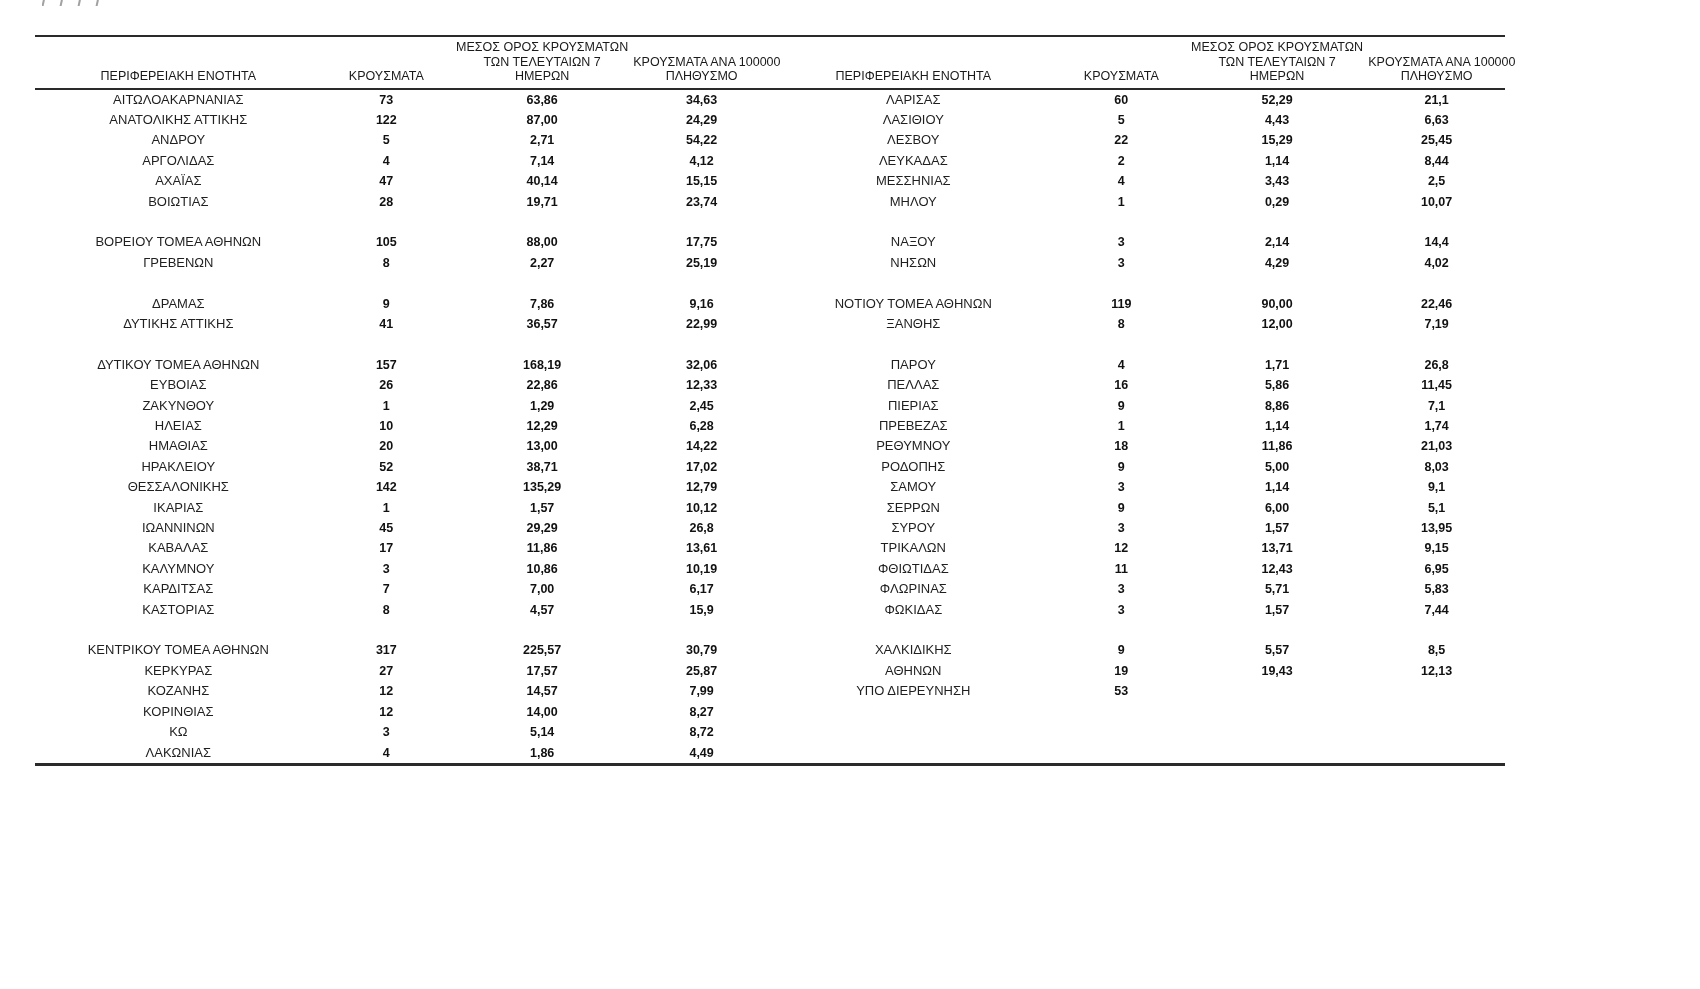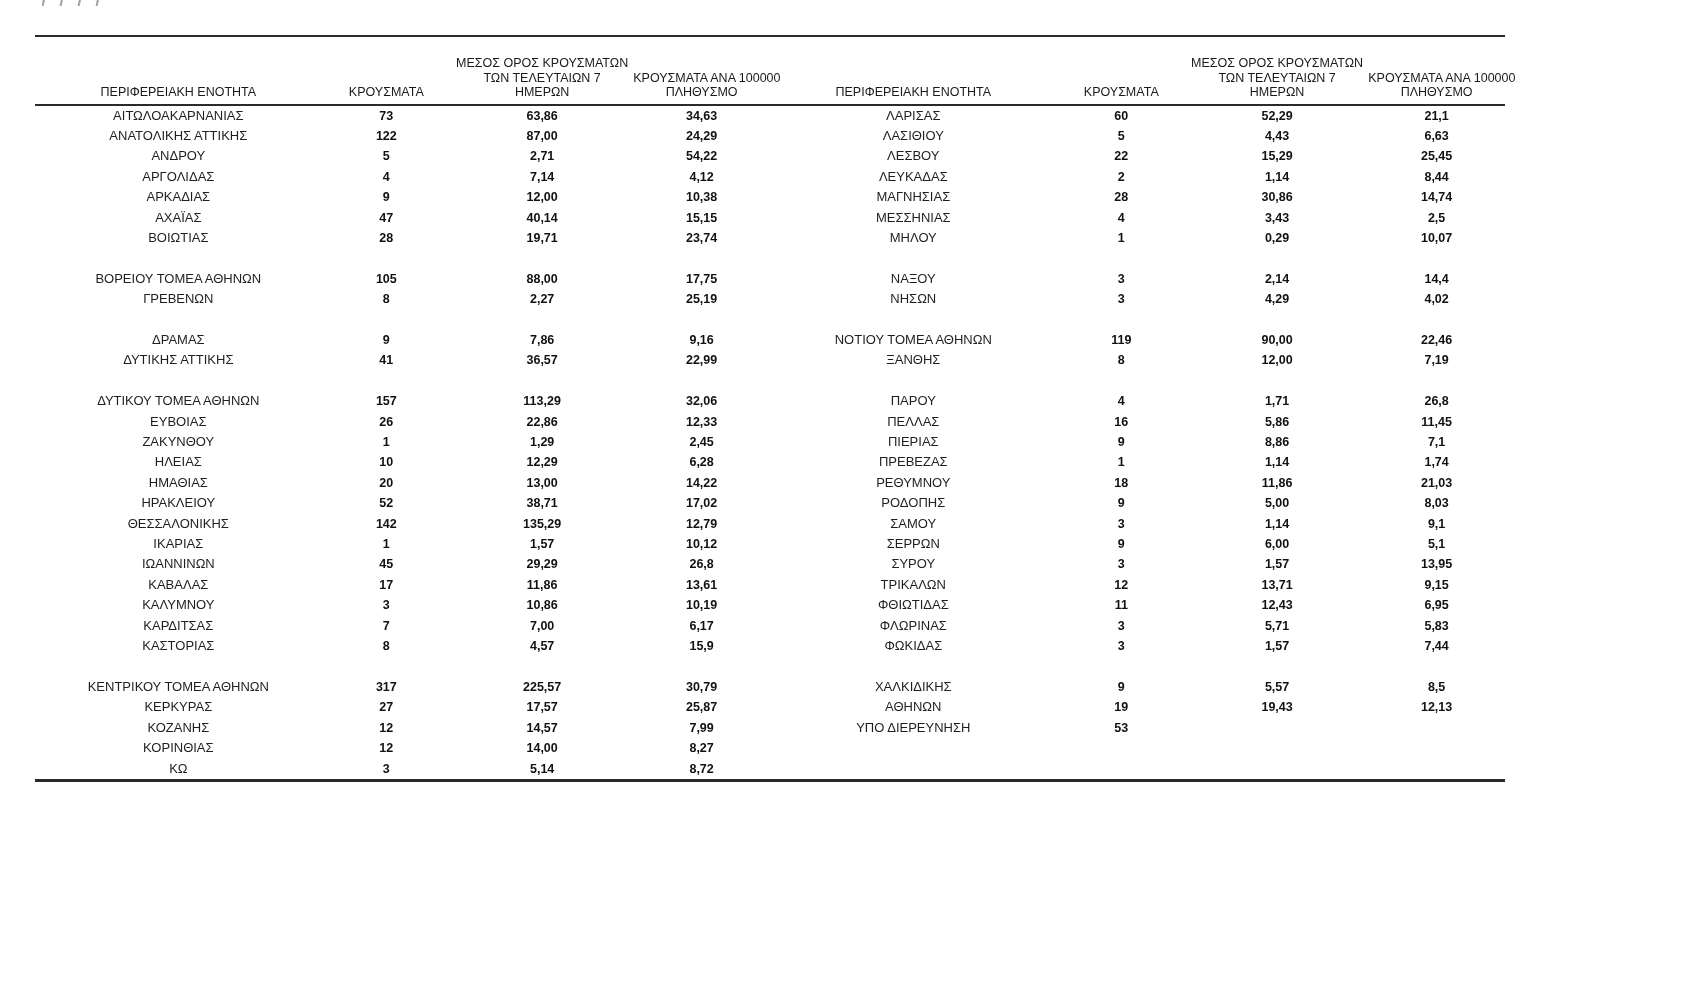--- a/index.html
+++ b/index.html
@@ -51,21 +51,21 @@
     table-layout: fixed;
     border-top: 2px solid #2a2a2a;
     border-bottom: 3px solid #2a2a2a;
   }
   thead th {
     vertical-align: bottom;
     text-align: center;
     font-weight: 400;
     font-size: 12.5px;
     line-height: 14.5px;
-    padding: 19px 0 4px 0;
+    padding: 3px 0 4px 0;
     border-bottom: 2.5px solid #2a2a2a;
     white-space: nowrap;
     overflow: visible;
     color: #1a1a1a;
   }
   thead th span { display: block; }
   tbody tr { height: 20.4px; }
   tbody td {
     text-align: center;
     vertical-align: middle;
@@ -172,30 +172,20 @@
             <td>ΑΡΓΟΛΙΔΑΣ</td>
             <td class="num">4</td>
             <td class="num">7,14</td>
             <td class="num">4,12</td>
             <td>ΛΕΥΚΑΔΑΣ</td>
             <td class="num">2</td>
             <td class="num">1,14</td>
             <td class="num">8,44</td>
           </tr>
           <tr>
-            <td>ΑΡΚΑΔΙΑΣ</td>
-            <td class="num">9</td>
-            <td class="num">12,00</td>
-            <td class="num">10,38</td>
-            <td>ΜΑΓΝΗΣΙΑΣ</td>
-            <td class="num">28</td>
-            <td class="num">30,86</td>
-            <td class="num">14,74</td>
-          </tr>
-          <tr>
             <td>ΑΧΑΪΑΣ</td>
             <td class="num">47</td>
             <td class="num">40,14</td>
             <td class="num">15,15</td>
             <td>ΜΕΣΣΗΝΙΑΣ</td>
             <td class="num">4</td>
             <td class="num">3,43</td>
             <td class="num">2,5</td>
           </tr>
           <tr>
@@ -274,21 +264,21 @@
             <td>&nbsp;</td>
             <td>&nbsp;</td>
             <td>&nbsp;</td>
             <td>&nbsp;</td>
             <td>&nbsp;</td>
             <td>&nbsp;</td>
           </tr>
           <tr>
             <td>ΔΥΤΙΚΟΥ ΤΟΜΕΑ ΑΘΗΝΩΝ</td>
             <td class="num">157</td>
-            <td class="num">113,29</td>
+            <td class="num">168,19</td>
             <td class="num">32,06</td>
             <td>ΠΑΡΟΥ</td>
             <td class="num">4</td>
             <td class="num">1,71</td>
             <td class="num">26,8</td>
           </tr>
           <tr>
             <td>ΕΥΒΟΙΑΣ</td>
             <td class="num">26</td>
             <td class="num">22,86</td>
@@ -461,17 +451,27 @@
           <tr>
             <td>ΚΩ</td>
             <td class="num">3</td>
             <td class="num">5,14</td>
             <td class="num">8,72</td>
             <td>&nbsp;</td>
             <td>&nbsp;</td>
             <td>&nbsp;</td>
             <td>&nbsp;</td>
           </tr>
+          <tr>
+            <td>ΛΑΚΩΝΙΑΣ</td>
+            <td class="num">4</td>
+            <td class="num">1,86</td>
+            <td class="num">4,49</td>
+            <td>&nbsp;</td>
+            <td>&nbsp;</td>
+            <td>&nbsp;</td>
+            <td>&nbsp;</td>
+          </tr>
         </tbody>
     </table>
   </div>
 
 </div>
 
 </body></html>

